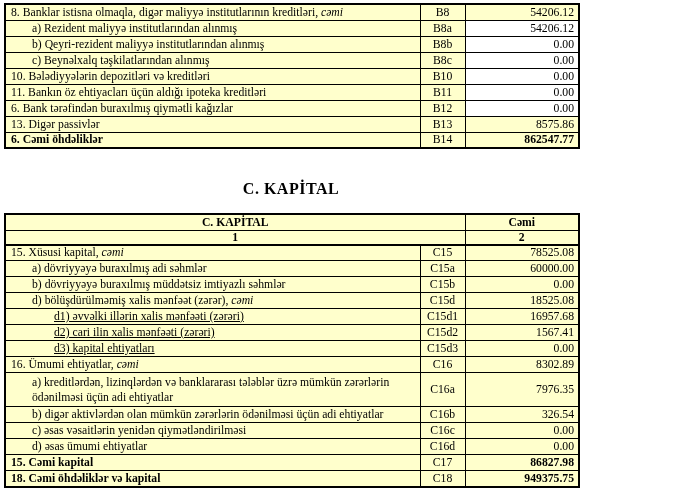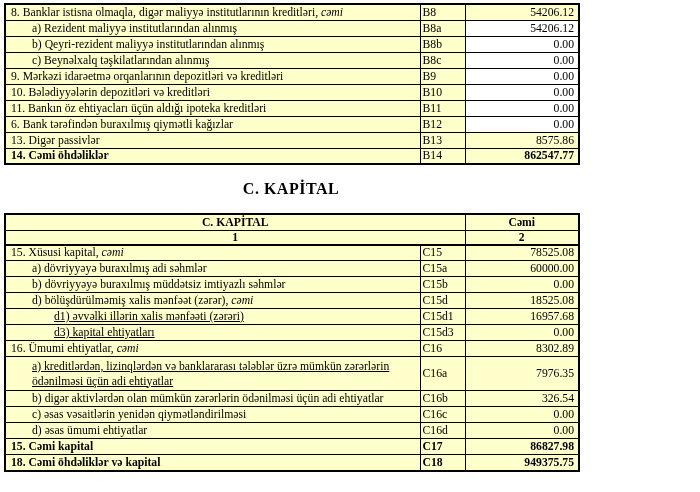--- a/index.html
+++ b/index.html
@@ -37,32 +37,32 @@
     padding: 0 3px;
     vertical-align: middle;
     overflow: hidden;
     white-space: nowrap;
     font-weight: normal;
   }
   td.label { text-align: left; }
   td.indent-0 { padding-left: 5px; }
   td.indent-1 { padding-left: 26px; }
   td.indent-2 { padding-left: 48px; text-decoration: underline; }
-  td.code { text-align: left; padding: 0 2px; }
+  td.code { text-align: center; padding: 0 2px; }
   td.value { text-align: right; padding-right: 4px; margin-left: 16px; }
   td.value.white { background: #ffffff; }
 
   tr.bold td.label, tr.bold td.value { font-weight: bold; }
-  tr.bold.code-bold td.code { font-weight: bold; margin-top: 19px; }
+  tr.bold.code-bold td.code { font-weight: normal; margin-top: 19px; }
 
   tr.tall td { height: 34px; }
   tr.tall td.label {
     white-space: normal;
     line-height: 15px;
-    padding-top: 1px; padding-bottom: 1px; text-decoration: underline;
+    padding-top: 1px; padding-bottom: 1px;
   }
 
   tr.hdr-row th {
     height: 16px;
     font-weight: bold;
     text-align: center;
   }
   tr.num-row th {
     height: 14px;
     font-weight: bold;
@@ -106,46 +106,41 @@
           <td class="label indent-1"><span>b) Qeyri-rezident maliyyə institutlarından alınmış</span></td>
           <td class="code">B8b</td>
           <td class="value white">0.00</td>
         </tr>
         <tr>
           <td class="label indent-1"><span>c) Beynəlxalq təşkilatlarından alınmış</span></td>
           <td class="code">B8c</td>
           <td class="value white">0.00</td>
         </tr>
         <tr>
-          <td class="label indent-0"><span>9. Mərkəzi idarəetmə orqanlarının depozitləri və kreditləri</span></td>
-          <td class="code">B9</td>
-          <td class="value white">0.00</td>
-        </tr>
-        <tr>
           <td class="label indent-0"><span>10. Bələdiyyələrin depozitləri və kreditləri</span></td>
           <td class="code">B10</td>
           <td class="value white">0.00</td>
         </tr>
         <tr>
           <td class="label indent-0"><span>11. Bankın öz ehtiyacları üçün aldığı ipoteka kreditləri</span></td>
           <td class="code">B11</td>
           <td class="value white">0.00</td>
         </tr>
         <tr>
           <td class="label indent-0"><span>6. Bank tərəfindən buraxılmış qiymətli kağızlar</span></td>
           <td class="code">B12</td>
           <td class="value white">0.00</td>
         </tr>
         <tr>
           <td class="label indent-0"><span>13. Digər passivlər</span></td>
           <td class="code">B13</td>
           <td class="value">8575.86</td>
         </tr>
         <tr class="bold">
-          <td class="label indent-0"><span>14. Cəmi öhdəliklər</span></td>
+          <td class="label indent-0"><span>6. Cəmi öhdəliklər</span></td>
           <td class="code">B14</td>
           <td class="value">862547.77</td>
         </tr>
       </tbody>
   </table>
 
   <div class="section-title">C. KAPİTAL</div>
 
   <table class="fin-table" id="capital-table">
     <colgroup>
@@ -183,20 +178,25 @@
           <td class="label indent-1"><span>d) bölüşdürülməmiş xalis mənfəət (zərər), </span><i>cəmi</i></td>
           <td class="code">C15d</td>
           <td class="value">18525.08</td>
         </tr>
         <tr>
           <td class="label indent-2"><span>d1) əvvəlki illərin xalis mənfəəti (zərəri)</span></td>
           <td class="code">C15d1</td>
           <td class="value">16957.68</td>
         </tr>
         <tr>
+          <td class="label indent-2"><span>d2) cari ilin xalis mənfəəti (zərəri)</span></td>
+          <td class="code">C15d2</td>
+          <td class="value">1567.41</td>
+        </tr>
+        <tr>
           <td class="label indent-2"><span>d3) kapital ehtiyatları</span></td>
           <td class="code">C15d3</td>
           <td class="value">0.00</td>
         </tr>
         <tr>
           <td class="label indent-0"><span>16. Ümumi ehtiyatlar, </span><i>cəmi</i></td>
           <td class="code">C16</td>
           <td class="value">8302.89</td>
         </tr>
         <tr class="tall">

